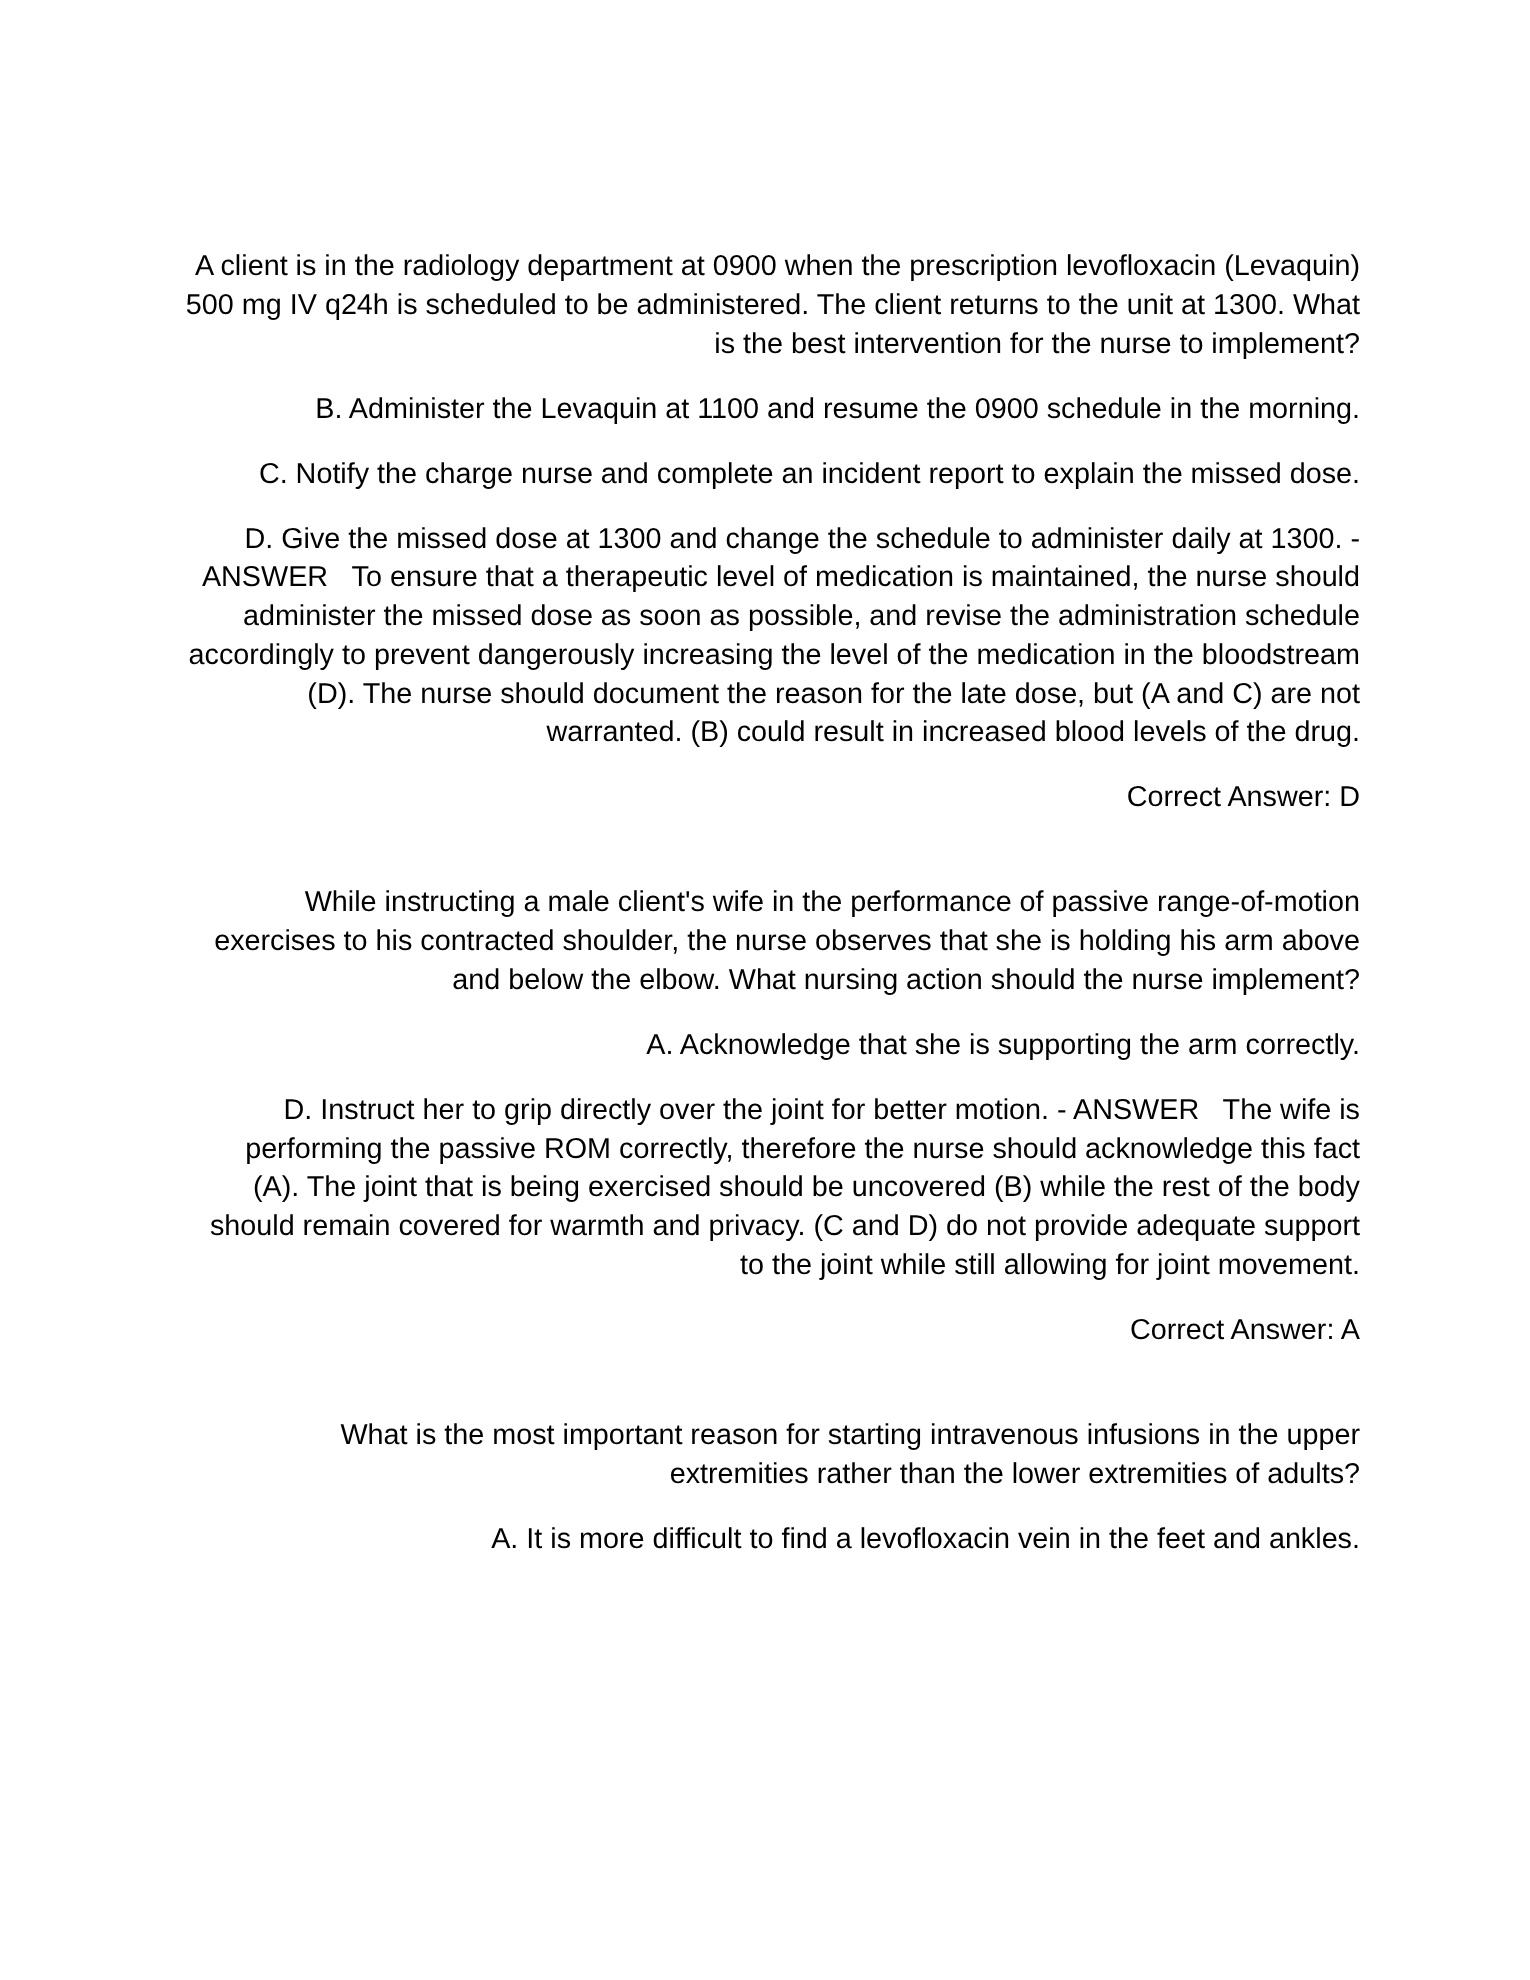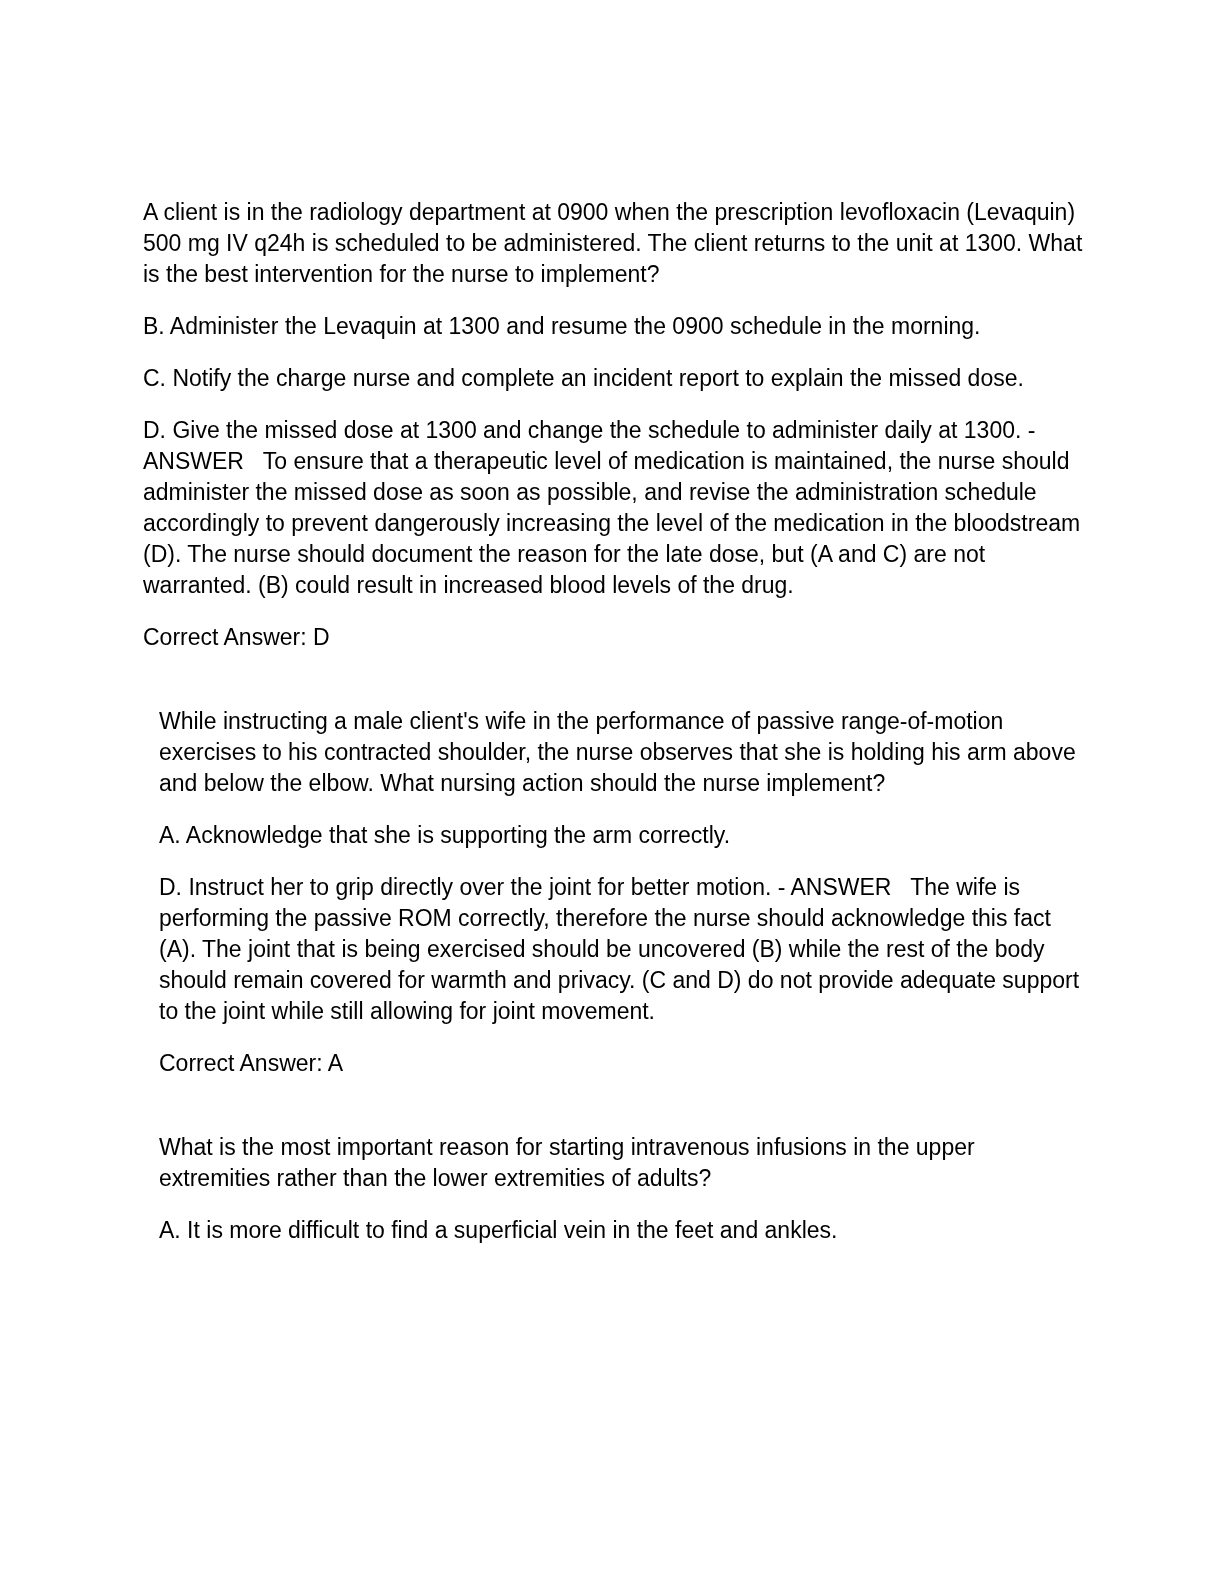--- a/index.html
+++ b/index.html
@@ -15,48 +15,49 @@
   .page {
     box-sizing: border-box;
     width: 1224px;
     height: 1584px;
     padding: 197px 136px 40px 143px;
     background: #ffffff;
     color: #000000;
     font-family: "Liberation Sans", "DejaVu Sans", sans-serif;
     font-size: 23px;
     line-height: 31px;
+    text-align: right;
   }
   .para {
     margin: 0 0 21px 0;
     white-space: pre-wrap;
   }
   .question + .question {
     margin-top: 53px;
     margin-left: 16px;
   }
 </style>
 </head>
 <body>
 
 <div class="page">
 
   <section class="question">
     <p class="para">A client is in the radiology department at 0900 when the prescription levofloxacin (Levaquin) 500 mg IV q24h is scheduled to be administered. The client returns to the unit at 1300. What is the best intervention for the nurse to implement?</p>
-    <p class="para">B. Administer the Levaquin at 1300 and resume the 0900 schedule in the morning.</p>
+    <p class="para">B. Administer the Levaquin at 1100 and resume the 0900 schedule in the morning.</p>
     <p class="para">C. Notify the charge nurse and complete an incident report to explain the missed dose.</p>
     <p class="para">D. Give the missed dose at 1300 and change the schedule to administer daily at 1300. - ANSWER   To ensure that a therapeutic level of medication is maintained, the nurse should administer the missed dose as soon as possible, and revise the administration schedule accordingly to prevent dangerously increasing the level of the medication in the bloodstream (D). The nurse should document the reason for the late dose, but (A and C) are not warranted. (B) could result in increased blood levels of the drug.</p>
     <p class="para">Correct Answer: D</p>
   </section>
 
   <section class="question">
     <p class="para">While instructing a male client's wife in the performance of passive range-of-motion exercises to his contracted shoulder, the nurse observes that she is holding his arm above and below the elbow. What nursing action should the nurse implement?</p>
     <p class="para">A. Acknowledge that she is supporting the arm correctly.</p>
     <p class="para">D. Instruct her to grip directly over the joint for better motion. - ANSWER   The wife is performing the passive ROM correctly, therefore the nurse should acknowledge this fact (A). The joint that is being exercised should be uncovered (B) while the rest of the body should remain covered for warmth and privacy. (C and D) do not provide adequate support to the joint while still allowing for joint movement.</p>
     <p class="para">Correct Answer: A</p>
   </section>
 
   <section class="question">
     <p class="para">What is the most important reason for starting intravenous infusions in the upper extremities rather than the lower extremities of adults?</p>
-    <p class="para">A. It is more difficult to find a superficial vein in the feet and ankles.</p>
+    <p class="para">A. It is more difficult to find a levofloxacin vein in the feet and ankles.</p>
   </section>
 
 </div>
 
 </body></html>

